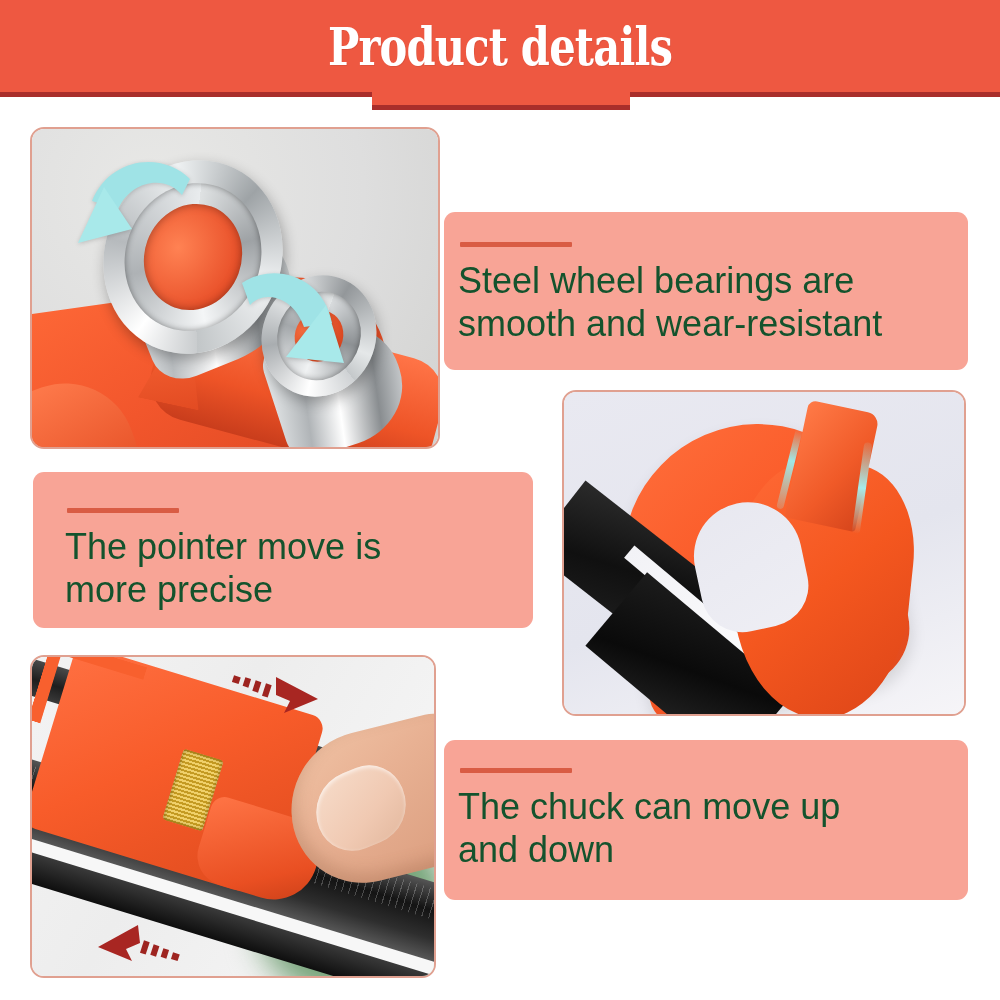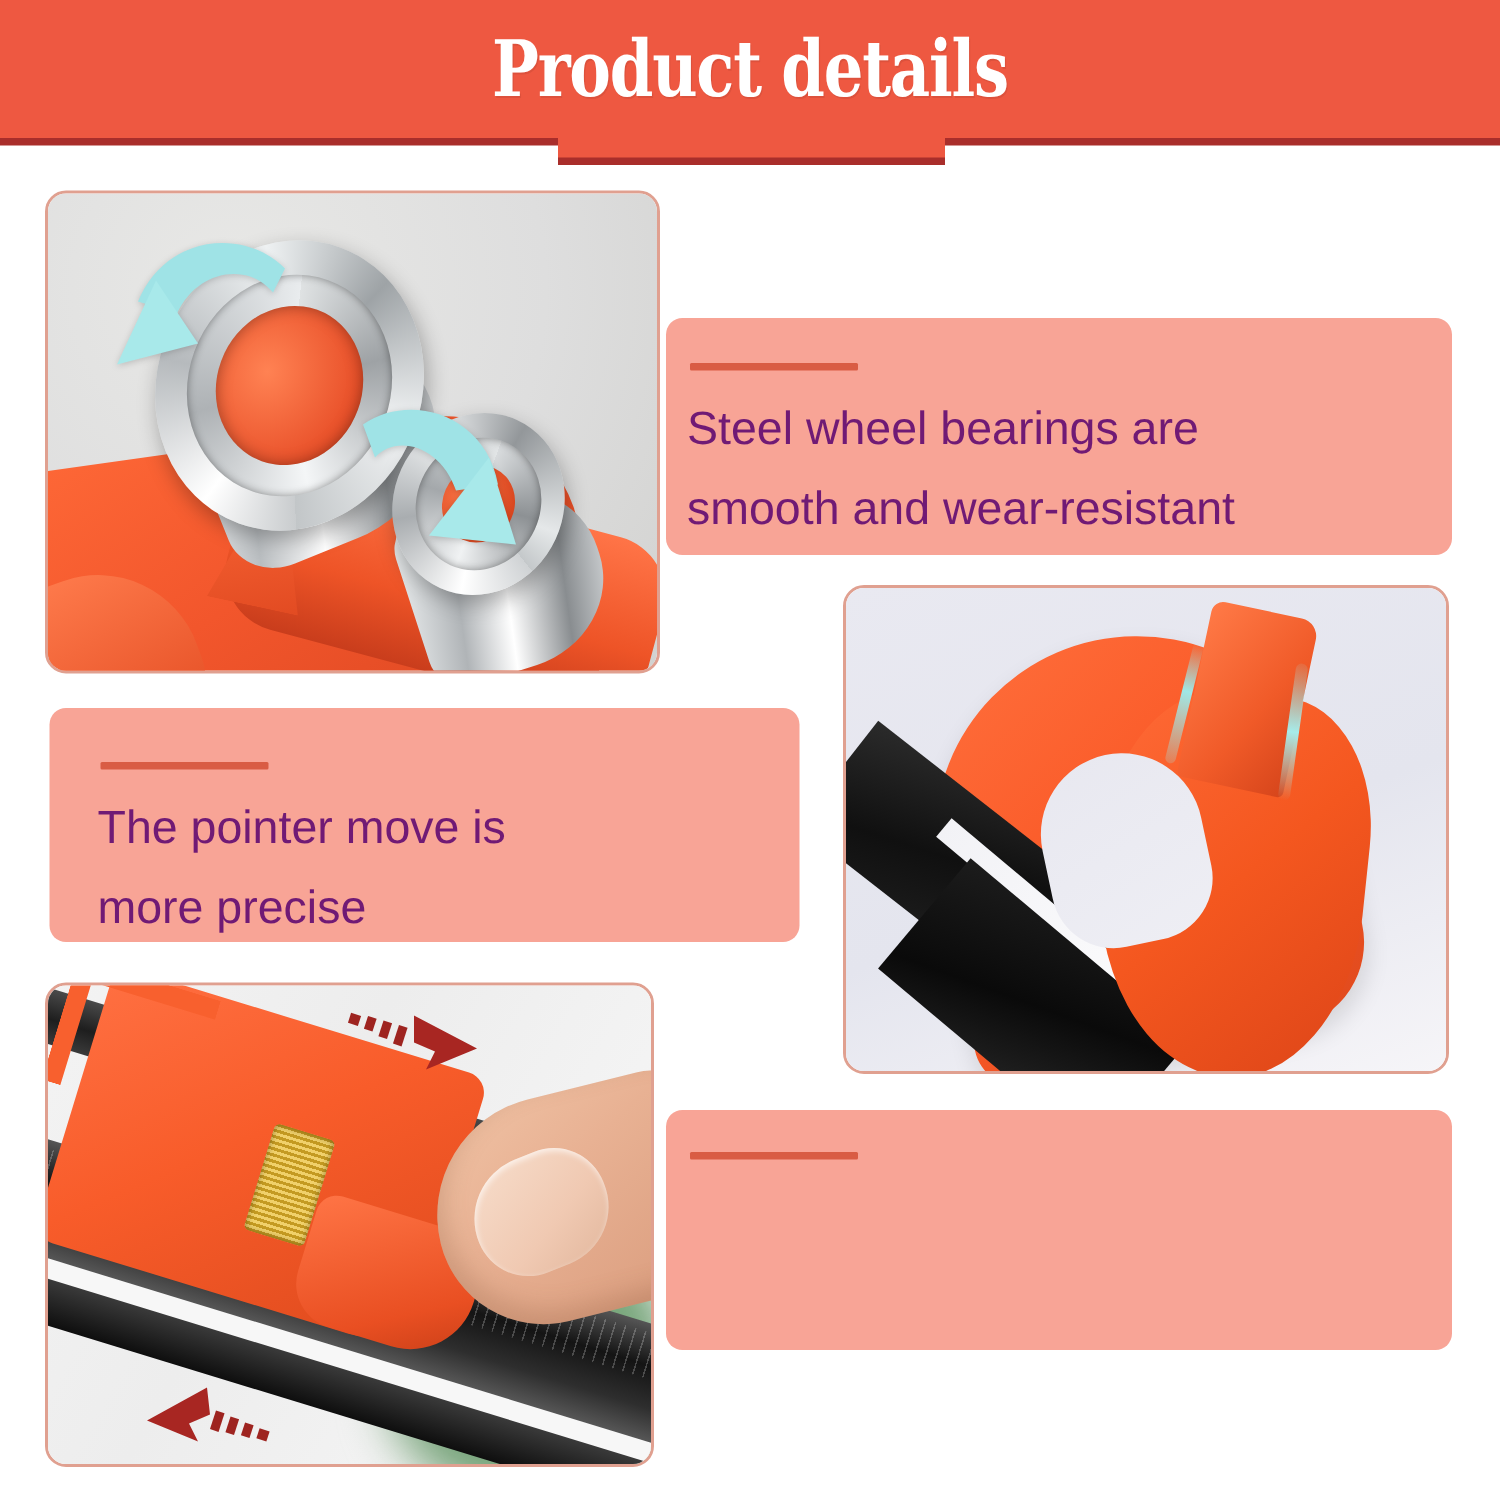--- a/index.html
+++ b/index.html
@@ -85,24 +85,24 @@
   }
   .accent-bar {
     position: absolute;
     height: 5px;
     width: 112px;
     background: #d95c44;
     border-radius: 1px;
   }
   .card-text {
     position: absolute;
-    color: #701a75;
+    color: #14532d;
     font-family: "Liberation Sans", sans-serif;
-    font-size: 31px;
-    line-height: 53px;
+    font-size: 36px;
+    line-height: 43px;
     white-space: pre-line;
     font-weight: normal;
   }
 
   
   #photo-bearings { left: 30px; top: 127px; width: 410px; height: 322px; }
   #photo-bearings .scene {
     position: absolute; inset: 0;
     background:
       radial-gradient(circle at 30% 20%, #e8e8e6 0%, #dedede 55%, #d2d2d0 100%);
@@ -530,13 +530,15 @@
           <rect x="68" y="30" width="6" height="9" transform="rotate(18 71 34)"></rect>
           <rect x="78" y="34" width="7" height="7" transform="rotate(18 81 37)"></rect>
         </g>
       </svg>
     </div>
   </div>
 </div>
 
 <div class="text-card" id="text-card-chuck">
   <div class="accent-bar"></div>
+  <div class="card-text">The chuck can move up
+and down</div>
 </div>
 
 </body></html>

